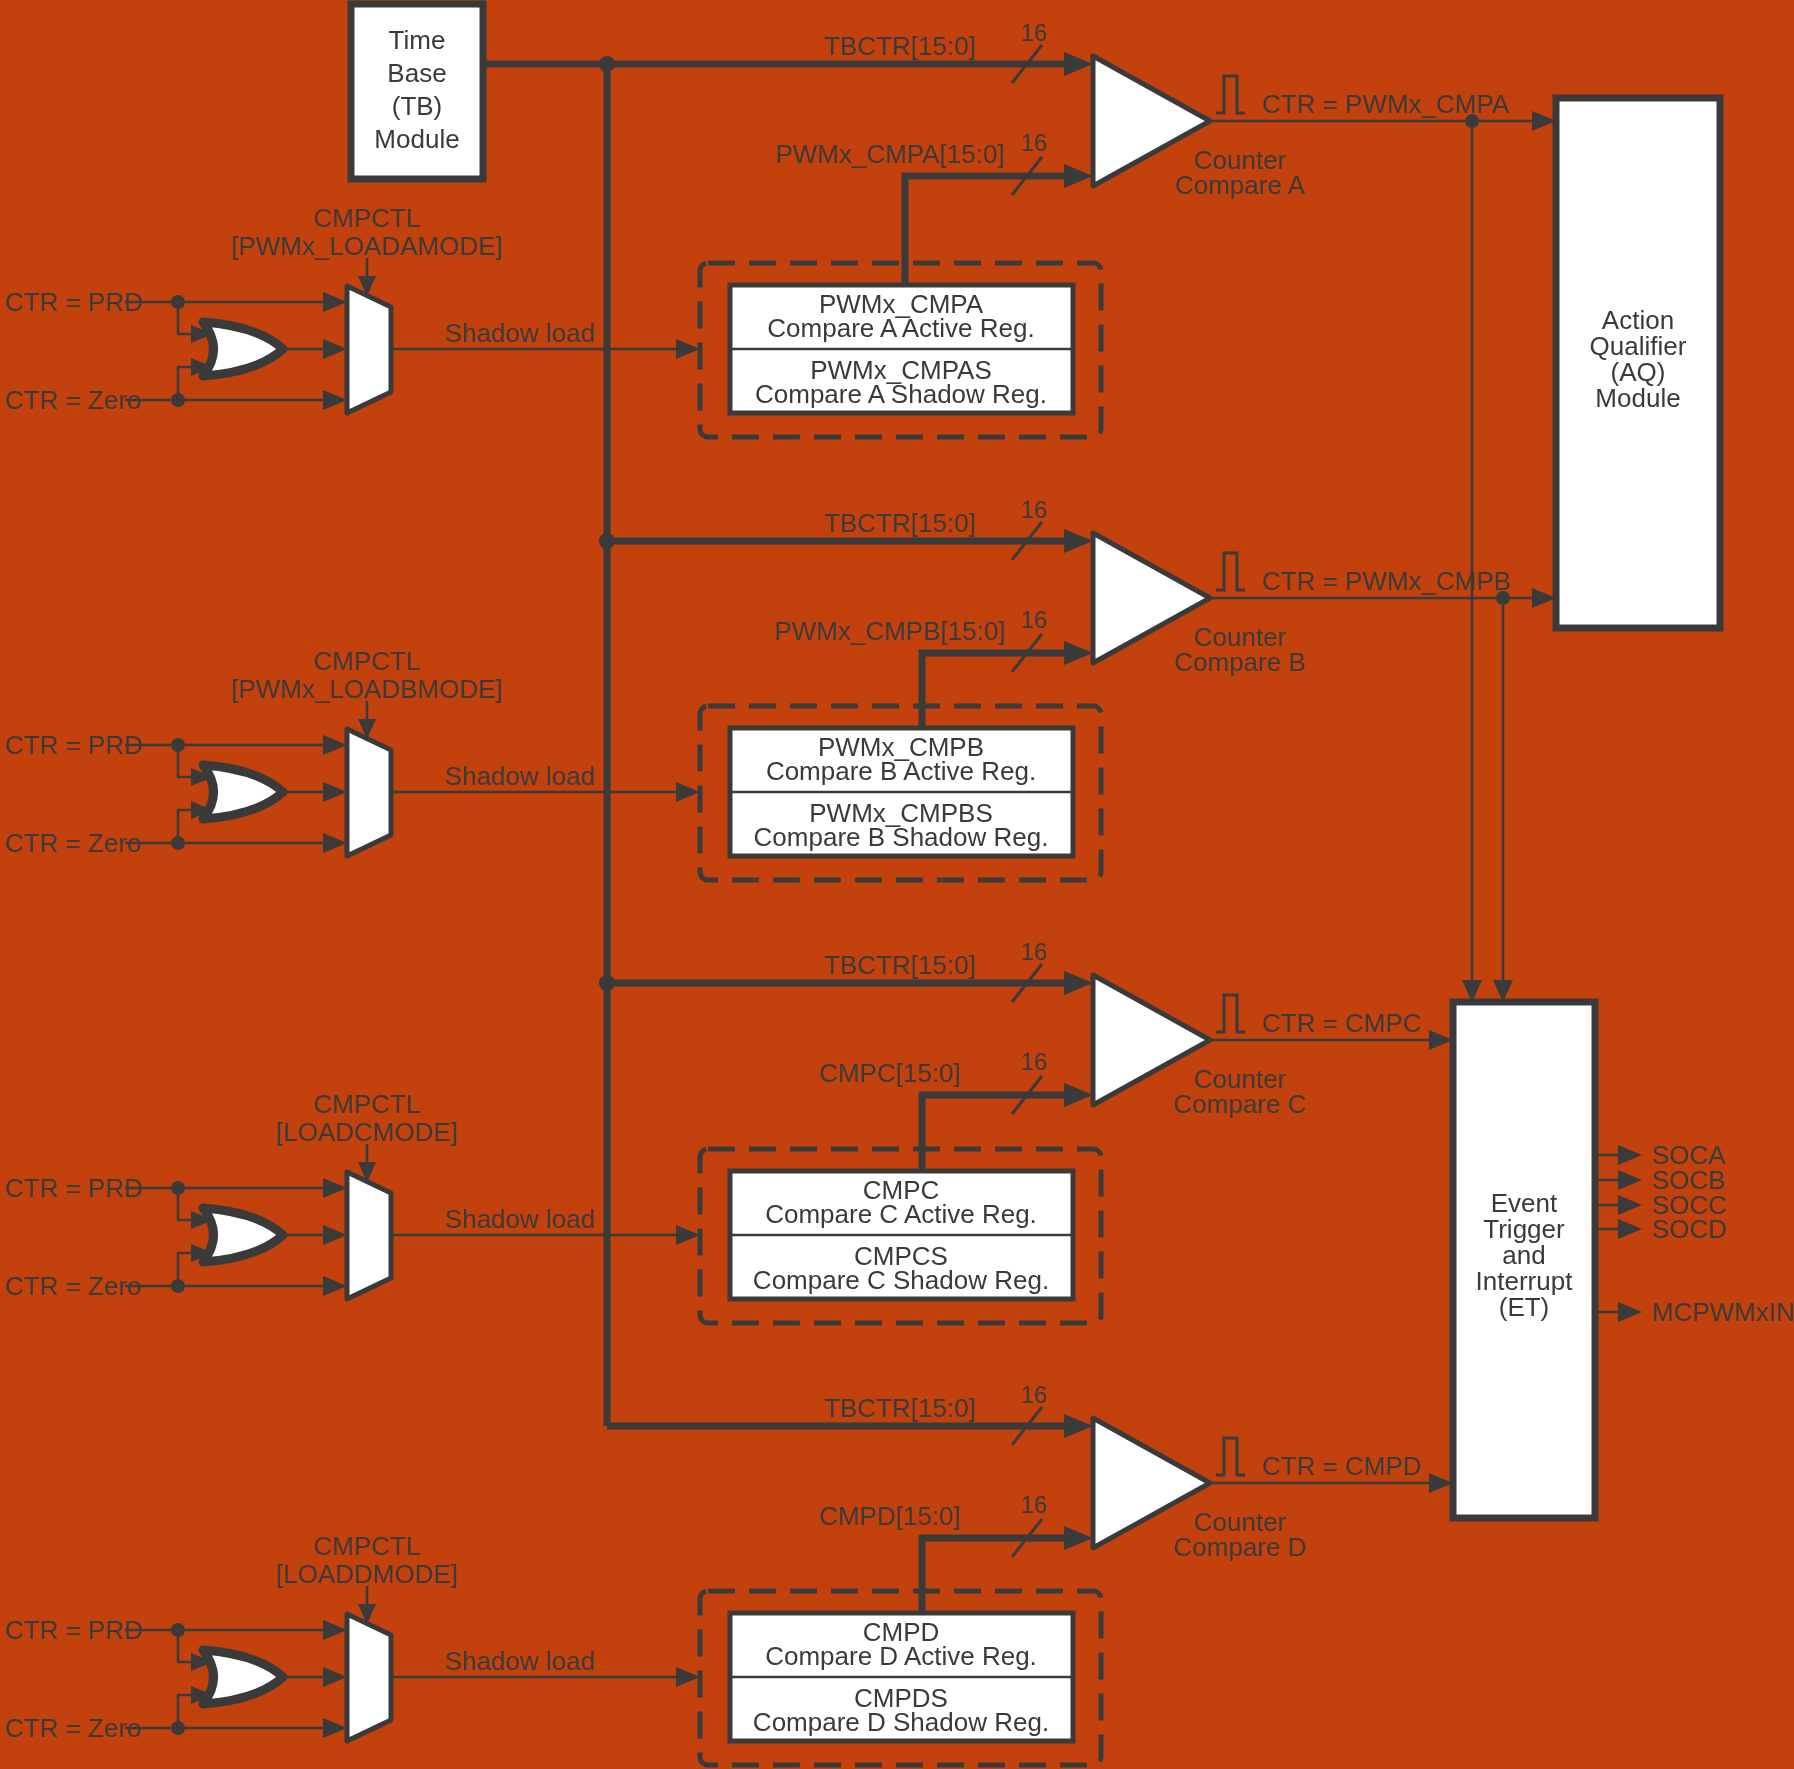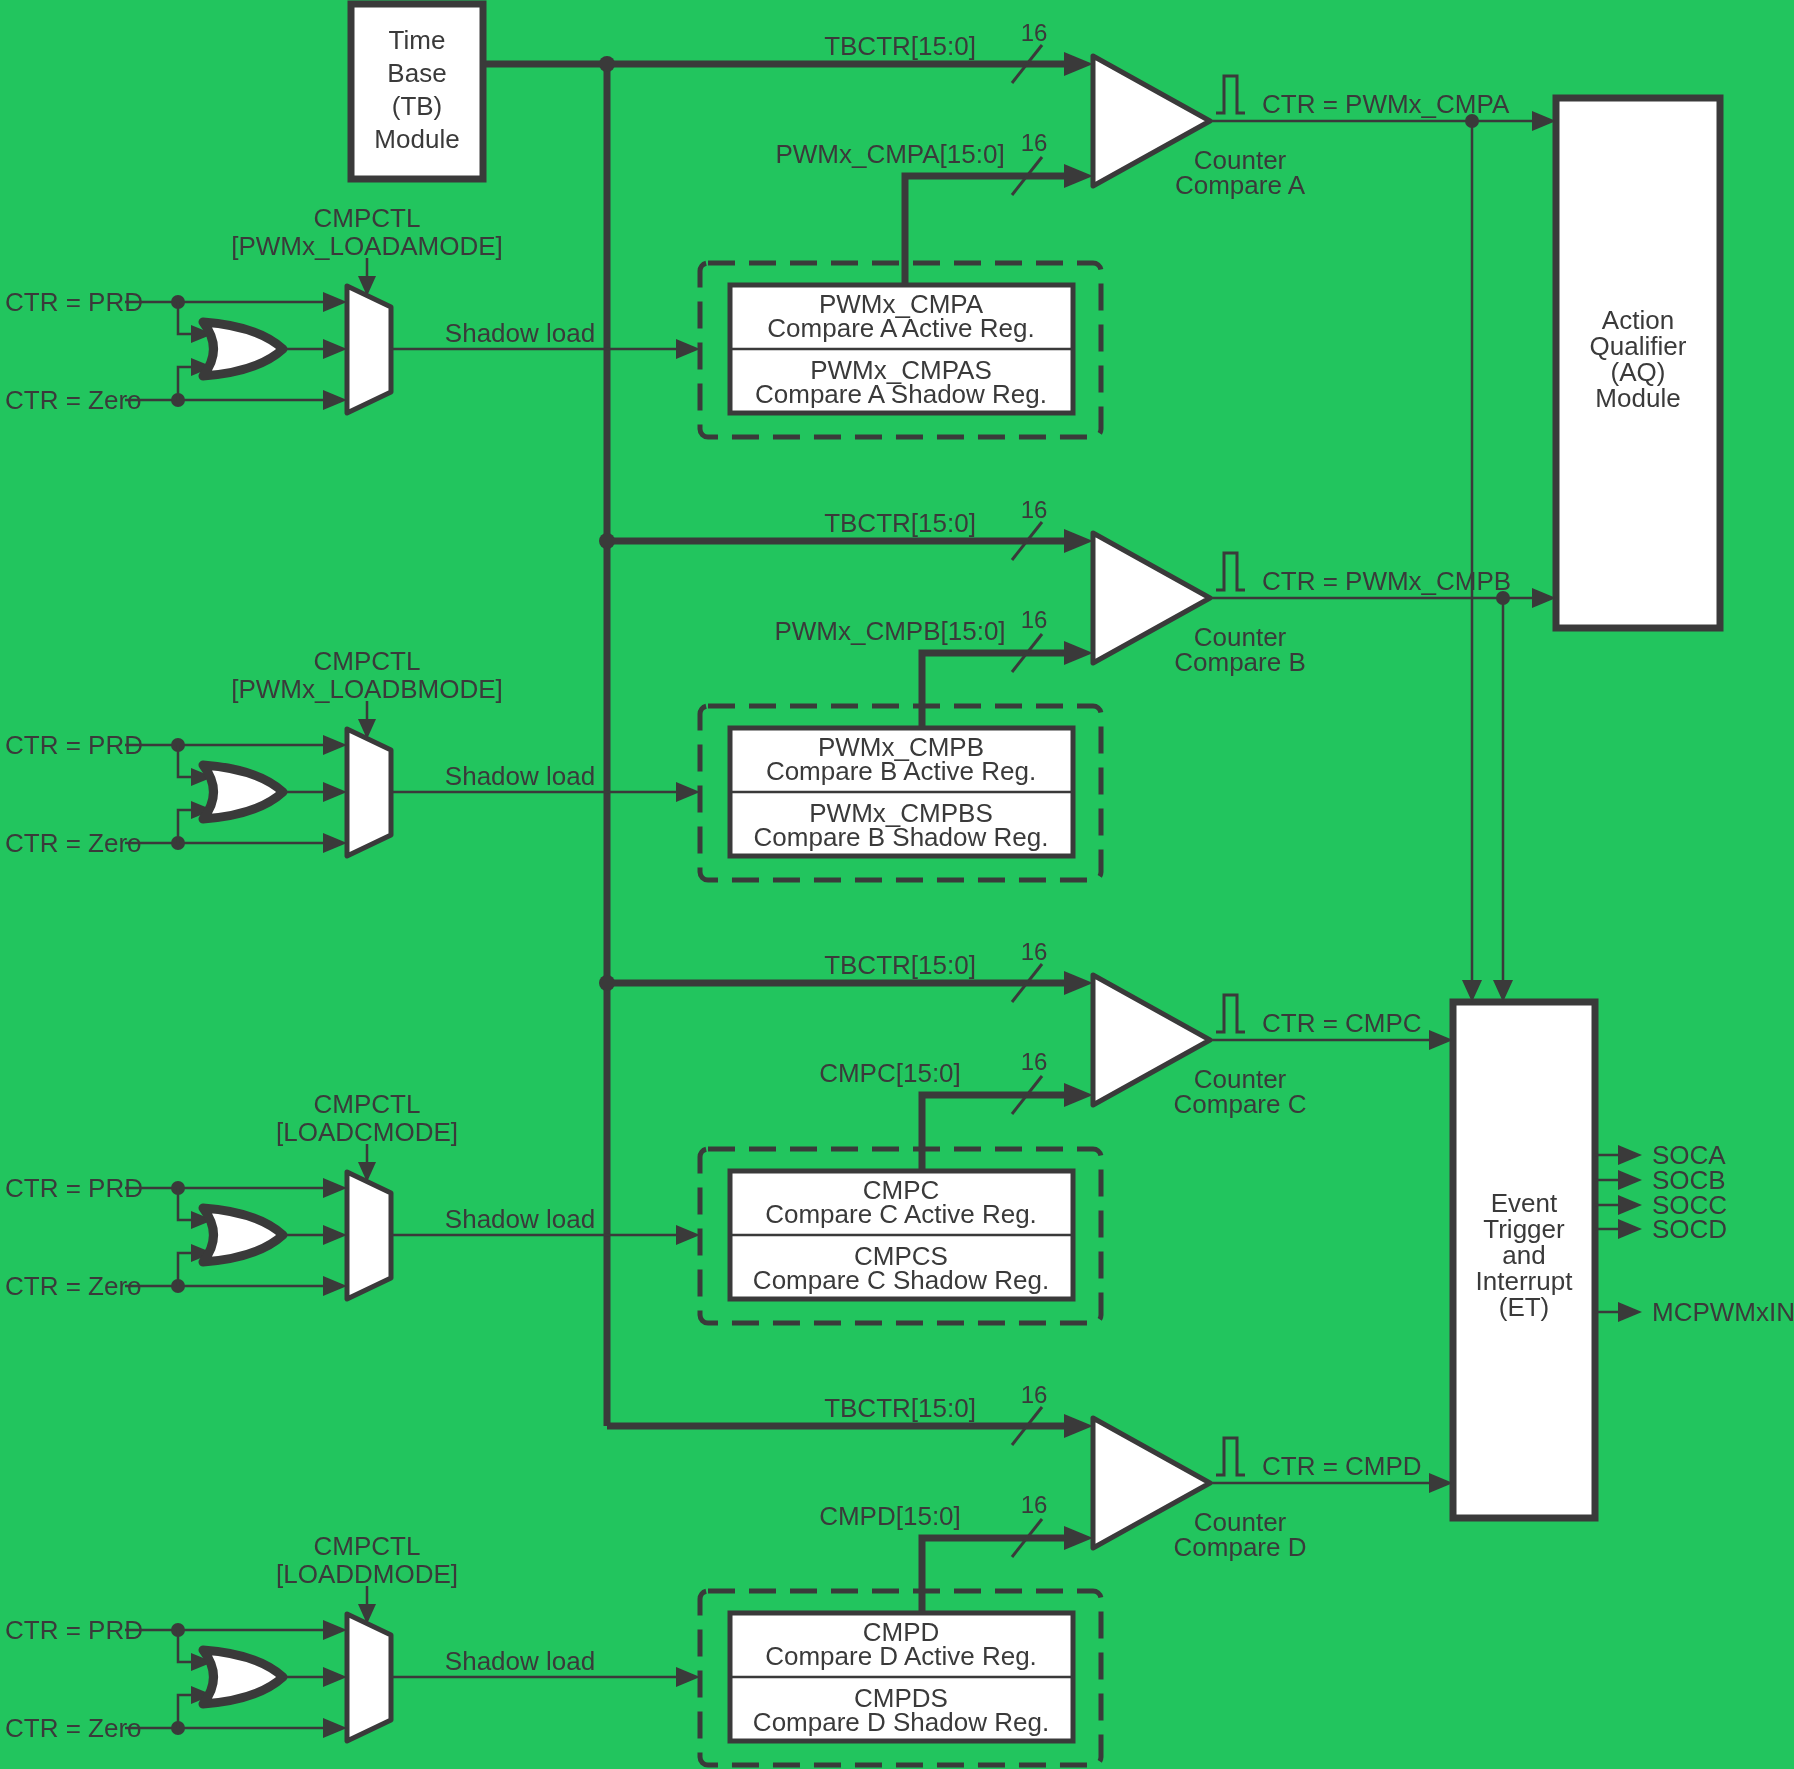--- a/index.html
+++ b/index.html
@@ -1,16 +1,16 @@
 <!DOCTYPE html>
 <html><head>
 <meta charset="utf-8">
 <style>
   html,body{margin:0;padding:0;background:#ffffff}
-  .stage{width:1794px;height:1769px;position:relative;background:#22c55e}
+  .stage{width:1794px;height:1769px;position:relative;background:#c2410c}
   svg{display:block}
   text{font-family:"Liberation Sans",sans-serif;font-size:26px;fill:#3a3a3a;dominant-baseline:central}
   .mid{text-anchor:middle}
   .sm{font-size:24px}
   line,path,polyline{stroke:#3a3a3a;fill:none}
   .w7{stroke-width:7}
   .w5{stroke-width:5}
   .w2{stroke-width:2.5}
   .w3{stroke-width:3}
   .org{stroke-width:9;stroke-linejoin:round;fill:#ffffff}

